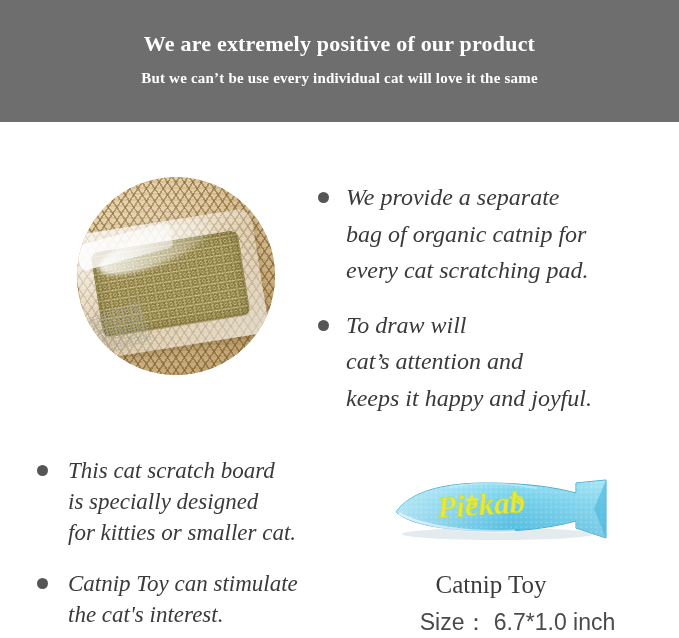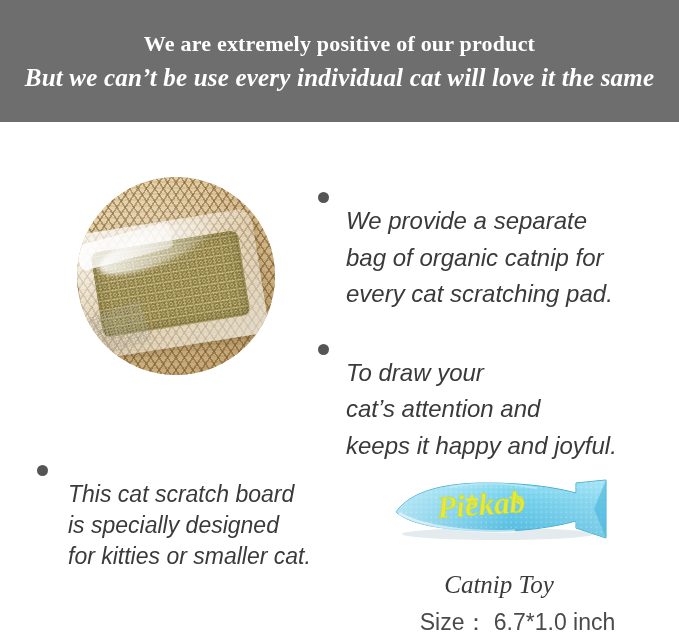--- a/index.html
+++ b/index.html
@@ -32,22 +32,21 @@
     color: #ffffff;
     font-family: "Liberation Serif", serif;
     font-weight: bold;
     font-size: 22px;
     line-height: 34px;
     letter-spacing: 0.2px;
     white-space: nowrap;
     text-align: center;
   }
   .header-line.line2 {
-    font-size: 25px;
-    font-style: italic;
+    font-size: 15px;
   }
 
   
   #catnip-photo {
     position: absolute;
     left: 77px;
     top: 177px;
     width: 198px;
     height: 198px;
     border-radius: 50%;
@@ -165,27 +164,26 @@
   }
   .bullet-dot {
     width: 11px;
     height: 11px;
     min-width: 11px;
     border-radius: 50%;
     background: #555555;
     margin-top: 11px;
   }
   .bullet-text {
-    font-family: Liberation Sans, sans-serif;
+    font-family: Liberation Serif, serif;
     font-style: italic;
     font-size: 23.5px;
     line-height: 32px;
     color: #3a3a3a;
     white-space: pre-line;
-    margin-top: 24px;
   }
 
   #bullets-right {
     left: 318px;
     top: 179px;
     width: 360px;
   }
   #bullets-right .bullet-text { margin-left: 17px; line-height: 36.5px; font-size: 24px; }
   #bullets-right .bullet-dot { margin-top: 13px; }
   #bullets-right .bullet-item + .bullet-item { margin-top: 18px; }
@@ -208,25 +206,24 @@
     height: 68px;
   }
   #catnip-toy svg { display: block; }
 
   .toy-caption {
     position: absolute;
     text-align: center;
     color: #3b3b3b;
   }
   #toy-name {
-    left: 388px;
+    left: 380px;
     top: 570px;
     width: 222px;
     font-family: "Liberation Serif", serif;
-    font-style: italic;
     font-size: 25px;
     line-height: 30px;
   }
   #toy-size {
     left: 390px;
     top: 608px;
     width: 255px;
     font-family: "Liberation Sans", sans-serif;
     font-size: 23px;
     line-height: 28px;
@@ -254,32 +251,37 @@
 
 <div class="bullet-group" id="bullets-right">
   <div class="bullet-item">
     <span class="bullet-dot"></span>
     <span class="bullet-text">We provide a separate
 bag of organic catnip for
 every cat scratching pad.</span>
   </div>
   <div class="bullet-item">
     <span class="bullet-dot"></span>
-    <span class="bullet-text">To draw your
+    <span class="bullet-text">To draw will
 cat’s attention and
 keeps it happy and joyful.</span>
   </div>
 </div>
 
 <div class="bullet-group" id="bullets-left">
   <div class="bullet-item">
     <span class="bullet-dot"></span>
     <span class="bullet-text">This cat scratch board
 is specially designed
 for kitties or smaller cat.</span>
+  </div>
+  <div class="bullet-item">
+    <span class="bullet-dot"></span>
+    <span class="bullet-text">Catnip Toy can stimulate
+the cat's interest.</span>
   </div>
 </div>
 
 <div id="catnip-toy">
   <svg width="222" height="68" viewBox="0 0 222 68" xmlns="http://www.w3.org/2000/svg">
     <defs>
       <linearGradient id="fishGrad" x1="0" y1="0" x2="0" y2="1">
         <stop offset="0%" stop-color="#86dcf2"></stop>
         <stop offset="38%" stop-color="#5ec8e8"></stop>
         <stop offset="100%" stop-color="#3fb3db"></stop>

